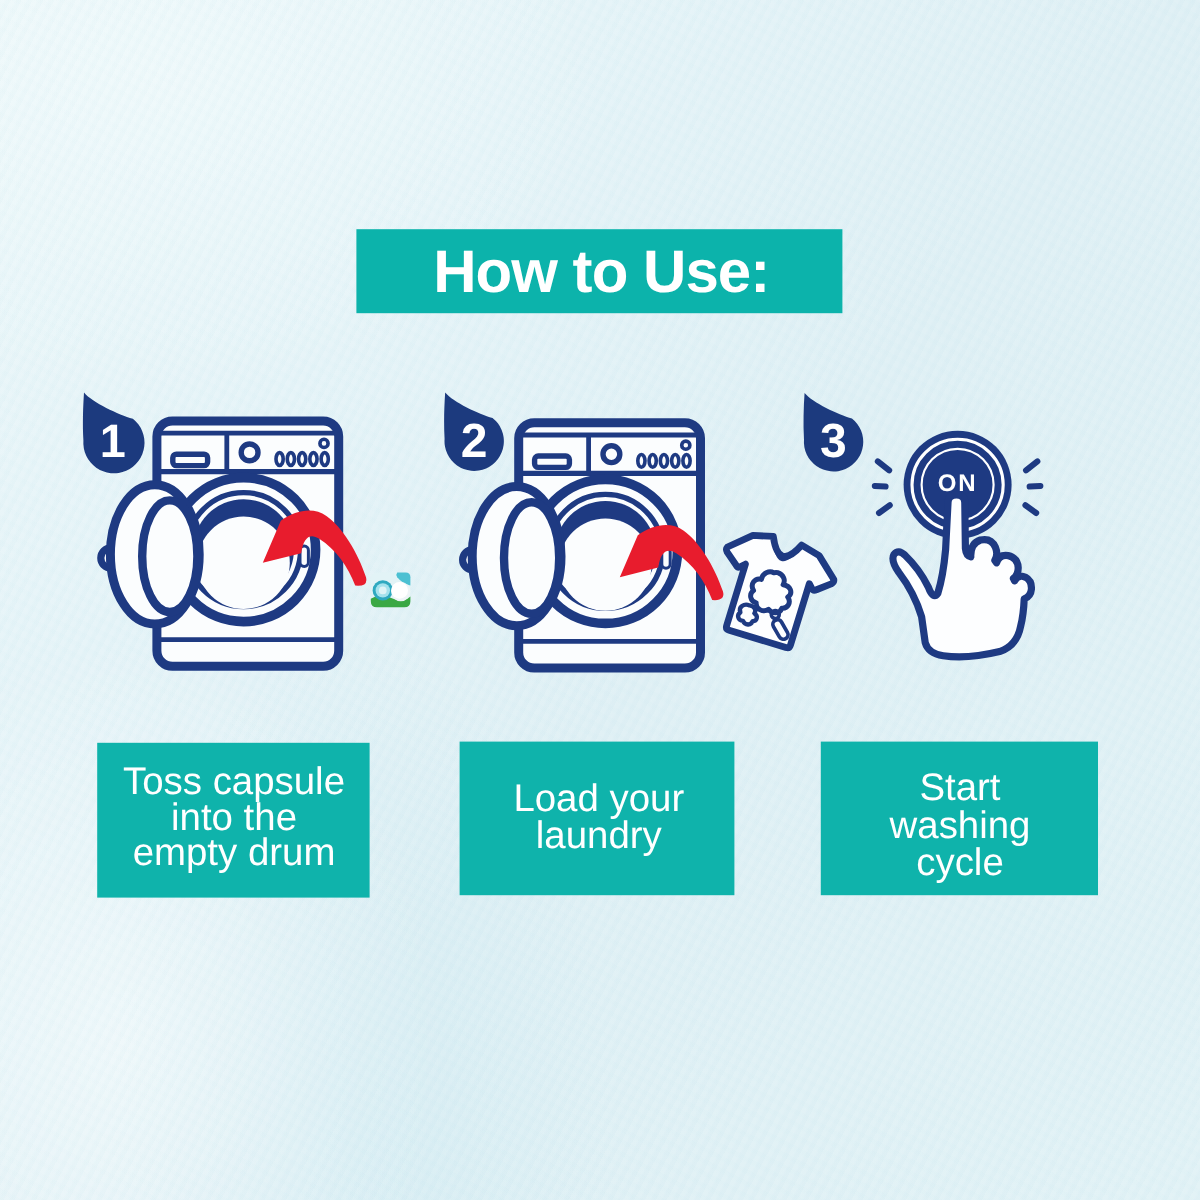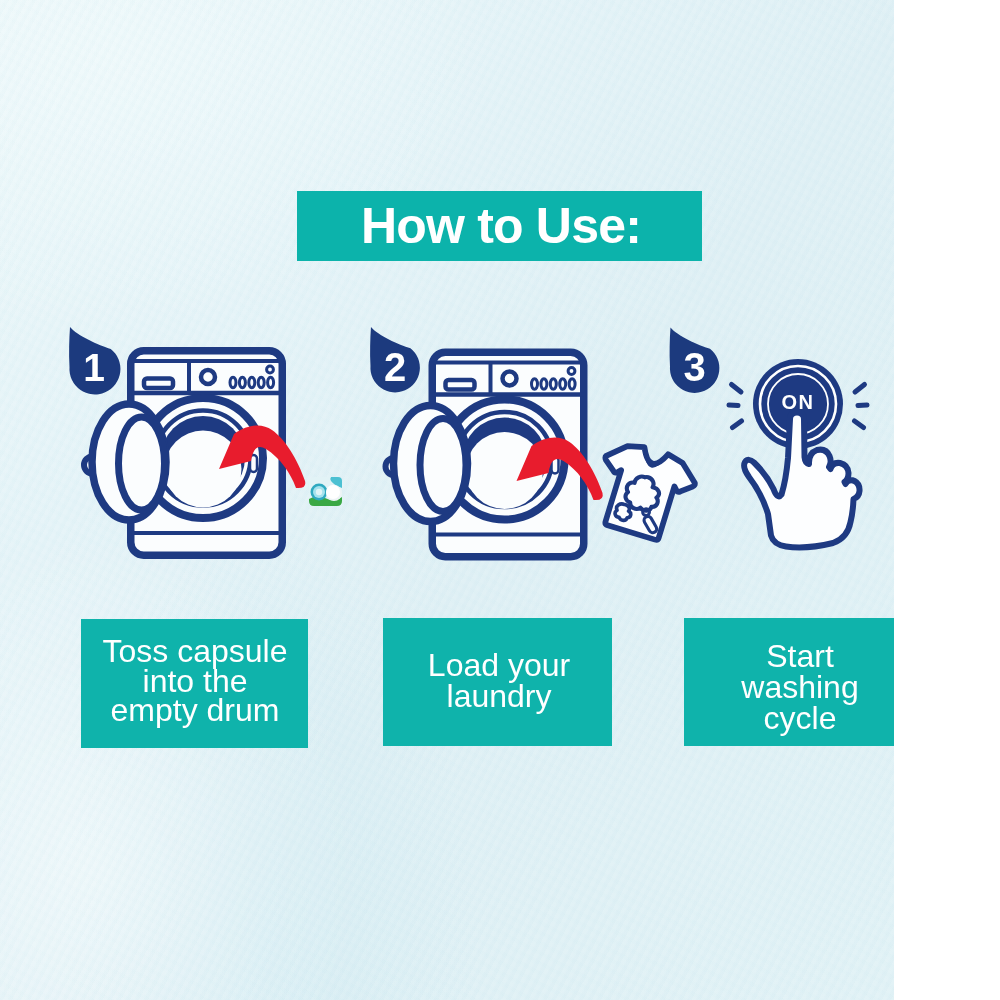--- a/index.html
+++ b/index.html
@@ -1,16 +1,16 @@
 <!DOCTYPE html>
 <html><head>
 <meta charset="utf-8">
 <style>
   html,body{margin:0;padding:0;}
-  .page{position:relative;width:894px;height:1000px;overflow:hidden;
+  .page{position:relative;width:1000px;height:1000px;overflow:hidden;
     background:
       radial-gradient(420px 520px at 10% 87%, rgba(252,255,255,0.50), rgba(252,255,255,0) 65%),
       radial-gradient(300px 600px at 30% 95%, rgba(205,234,242,0.45), rgba(205,234,242,0) 70%),
       radial-gradient(600px 420px at 12% 6%, rgba(244,252,253,0.55), rgba(244,252,253,0) 65%),
       linear-gradient(128deg,#ebf7f9 0%,#e5f4f8 28%,#dff0f5 55%,#e1f2f6 100%);
     font-family:"Liberation Sans", sans-serif;}
   svg{position:absolute;left:0;top:0;}
   .tex{position:absolute;left:0;top:0;width:1000px;height:1000px;
     background:
       repeating-linear-gradient(118deg, rgba(255,255,255,0.040) 0 3px, rgba(150,200,214,0.035) 5px 8px),

